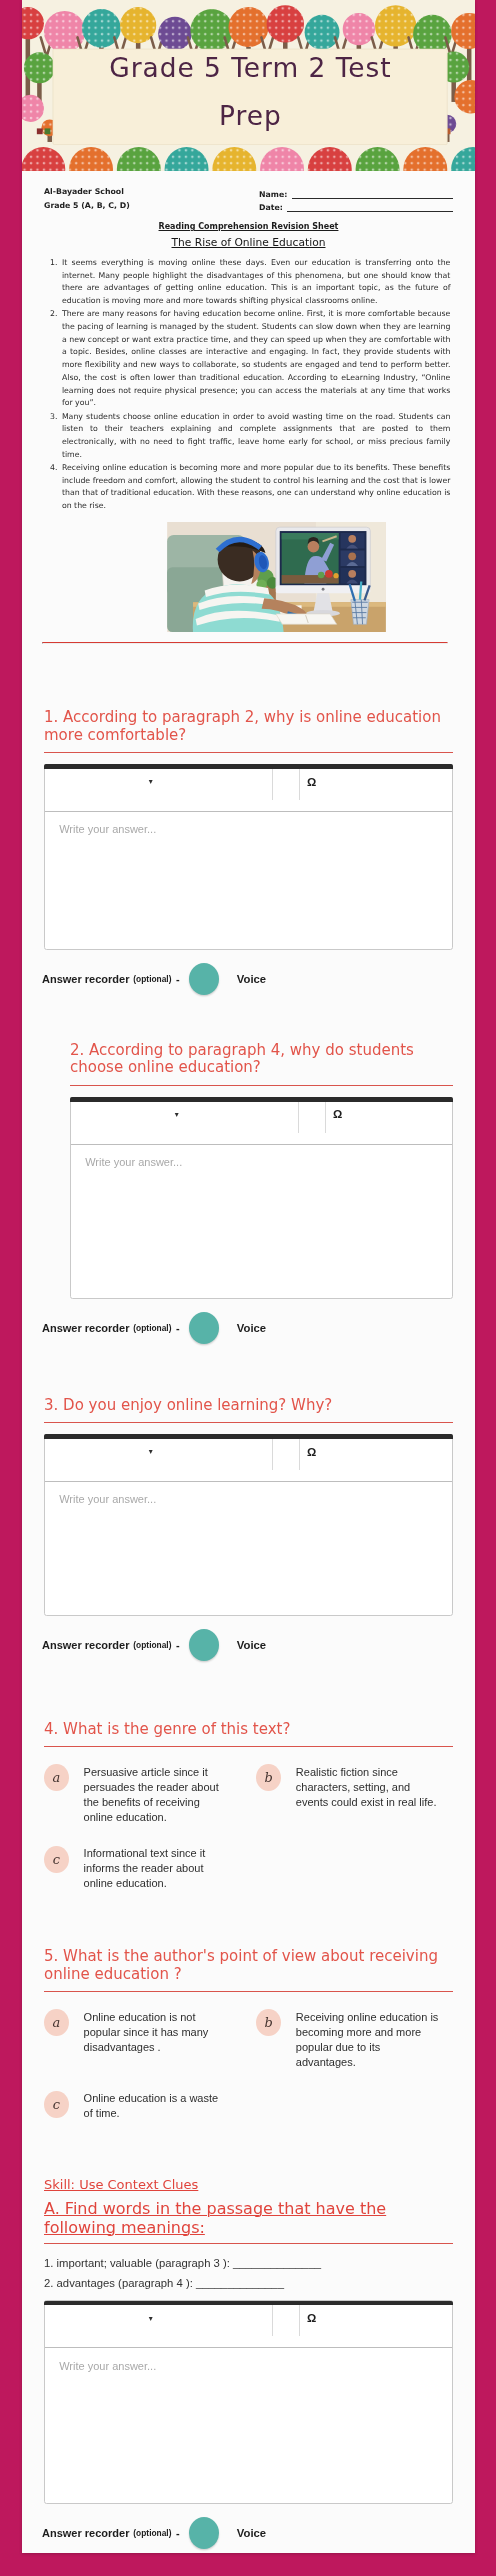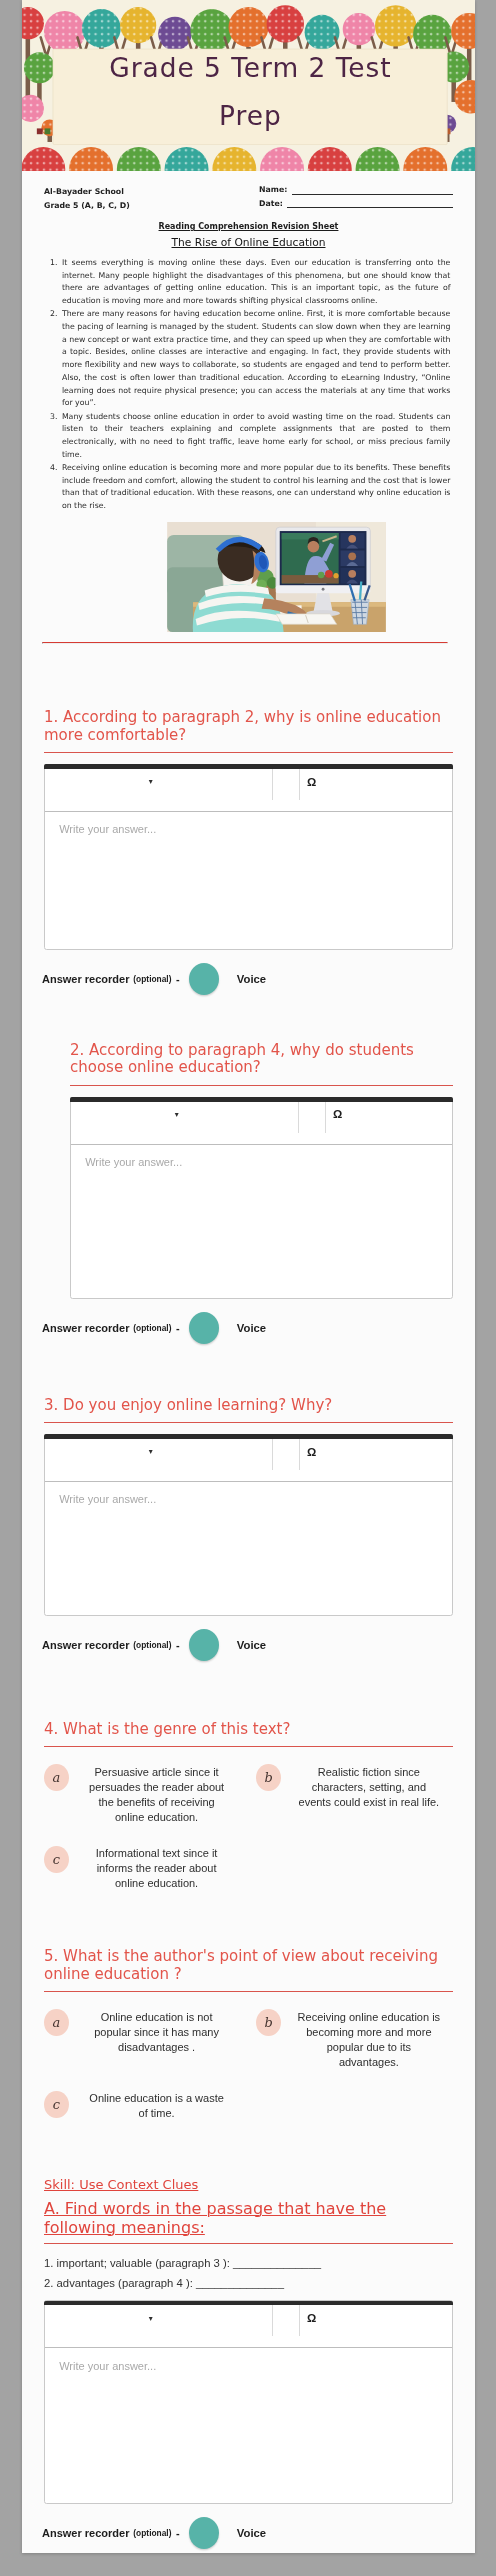--- a/index.html
+++ b/index.html
@@ -1,29 +1,29 @@
 <!DOCTYPE html>
 <html style="font-size:10.4px"><head>
 <meta charset="utf-8">
 <style>
   * { margin:0; padding:0; box-sizing:border-box; }
   body { background:#ededed; font-family:"Liberation Sans", sans-serif; }
-  .page { position:relative; width:497px; height:2576px; background:#a3a3a3; margin:0 auto; overflow:hidden; }
+  .page { position:relative; width:497px; height:2576px; background:#be185d; margin:0 auto; overflow:hidden; }
   .card { position:absolute; left:22px; top:0; width:453px; height:2553px; background:#fbfbfb;
           box-shadow:0 0.6px 3.2px rgba(0,0,0,.20); }
 
   
   .trees-header { height:171px; overflow:hidden; background:#f6f1e1; }
 
   
   .school-row { display:flex; justify-content:space-between; padding:0 22px; margin-top:14.2px;
                 font-family:"DejaVu Sans", sans-serif; font-weight:bold; font-size:7.8px; color:#1f1f1f; }
   .school-left div { line-height:13.6px; }
   .school-right { width:194px; }
-  .blank-row { display:flex; height:13.6px; }
+  .blank-row { display:flex; align-items:flex-end; height:13.6px; }
   .blank-line { flex:1; border-bottom:1px solid #2a2a2a; margin-left:4.5px; height:9.7px; }
 
   .sheet-subtitle { text-align:center; margin-top:9.7px; font-family:"DejaVu Sans", sans-serif;
                     font-weight:bold; font-size:8px; color:#1c1c1c; text-decoration:underline; }
   .sheet-title { text-align:center; margin-top:4.5px; font-family:"DejaVu Sans", sans-serif;
                  font-weight:normal; font-size:10.7px; color:#161616; text-decoration:underline; }
 
   
   .passage { margin:8.4px 24.6px 0 27px; padding-left:11px; font-family:"DejaVu Sans", sans-serif;
              font-size:7.8px; line-height:12.7px; color:#2b2b2b; text-align:justify; }
@@ -56,21 +56,21 @@
   .rec-circle { width:30px; height:32px; border-radius:50%; background:#57b3a8; margin-left:9.7px;
                 border:none; cursor:pointer; box-shadow:0 1.3px 1.9px rgba(0,0,0,.18); flex:none; }
   .rec-voice { font-size:11.3px; font-weight:bold; color:#1d1d1d; margin-left:17.5px; }
 
   
   .options { display:grid; grid-template-columns:1fr 1fr; column-gap:15.5px; row-gap:21px; margin-top:17px; }
   .option { display:flex; align-items:flex-start; cursor:pointer; }
   .badge { width:24.6px; height:27px; border-radius:50%; background:#f6d2c6; flex:none;
            display:flex; align-items:center; justify-content:center;
            font-family:"DejaVu Serif", serif; font-style:italic; font-size:13px; color:#453430; }
-  .opt-text { margin-left:15px; max-width:146px; font-size:11px; line-height:15px; color:#2e2e2e; padding-top:0.6px;text-align:center; }
+  .opt-text { margin-left:15px; max-width:146px; font-size:11px; line-height:15px; color:#2e2e2e; padding-top:0.6px; }
 
   
   .skill-heading { color:#e0443c; font-family:"DejaVu Sans", sans-serif; font-size:13px;
                    text-decoration:underline; text-decoration-thickness:1.3px; }
   .skill-sub { color:#e0443c; font-family:"DejaVu Sans", sans-serif; font-size:16px; margin-top:6.5px;
                text-decoration:underline; text-decoration-thickness:1.3px; }
   .skill-items { margin-top:9px; font-size:11.3px; line-height:20px; color:#323232; }
 </style>
 </head>
 <body>

